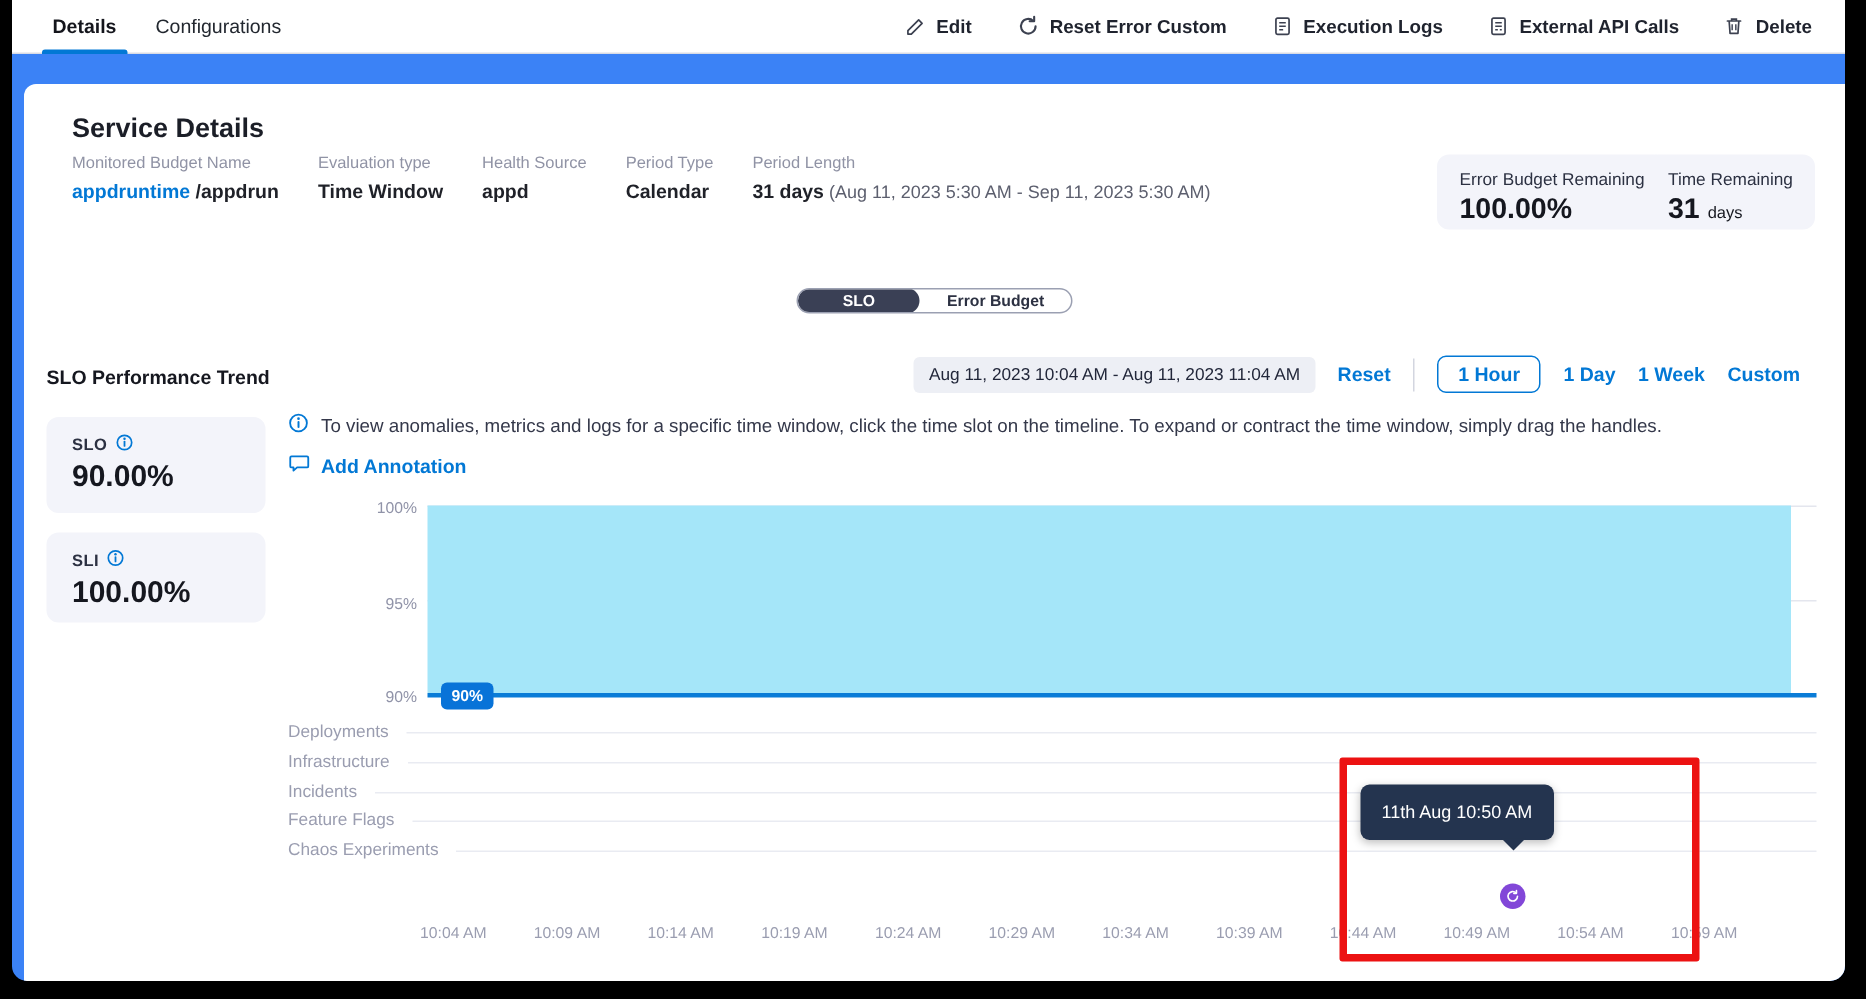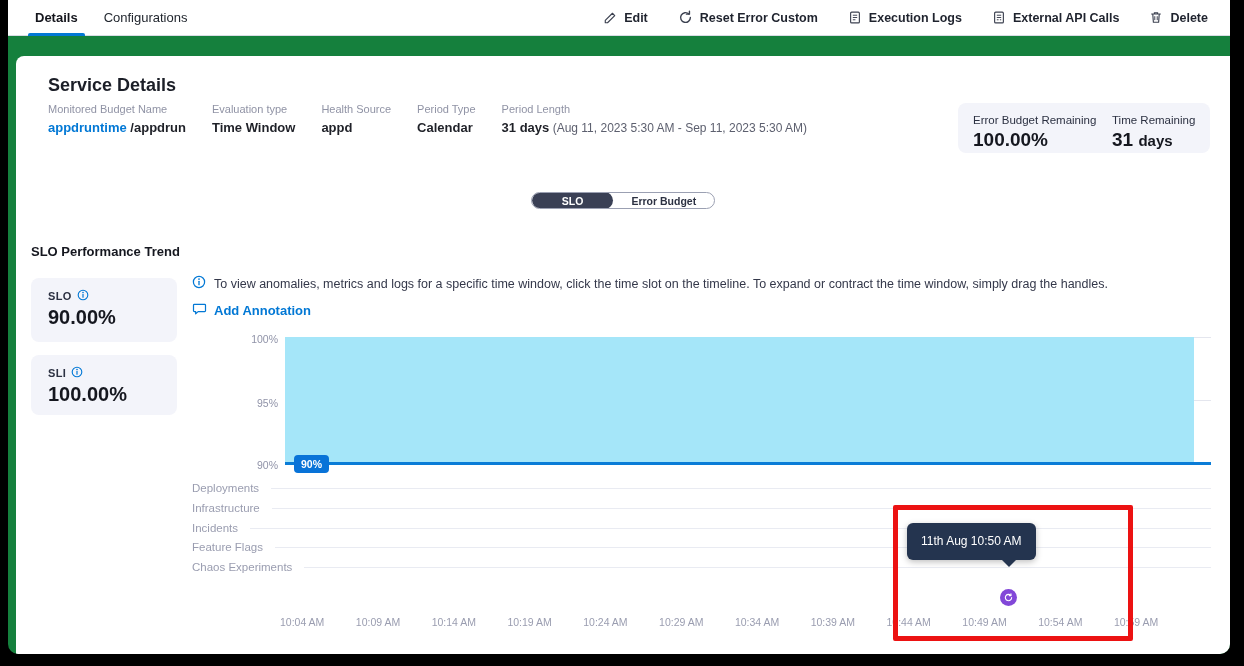--- a/index.html
+++ b/index.html
@@ -1,17 +1,17 @@
 <!DOCTYPE html>
 <html><head>
 <meta charset="utf-8">
 <style>
   * { margin:0; padding:0; box-sizing:border-box; }
   html,body { width:1244px; height:666px; background:#000; font-family:"Liberation Sans", sans-serif; overflow:hidden; }
-  .page { position:absolute; left:8px; top:0; right:14px; bottom:12px; background:#15803d; border-radius:0 0 10px 10px; overflow:hidden;padding-left:19px; }
+  .page { position:absolute; left:8px; top:0; right:14px; bottom:12px; background:#3b82f6; border-radius:0 0 10px 10px; overflow:hidden;padding-left:19px; }
 
   
   .tabbar { position:absolute; left:0; top:0; right:0; height:36px; background:#fff; border-bottom:1px solid #d9dce5; display:flex; align-items:center; }
   .tab { position:relative; height:36px; display:flex; align-items:center; padding:0 13px; font-size:13px; color:#22272f; cursor:pointer; }
   .tab.active { font-weight:700; color:#14151c; }
   .tab.active::after { content:""; position:absolute; left:6px; right:6px; bottom:0; height:3px; background:#0278d5; border-radius:2px 2px 0 0; }
   .tab:first-child { margin-left:14px; }
   .toolbar { margin-left:auto; display:flex; align-items:center; gap:30px; padding-right:22px; }
   .tbtn { display:flex; align-items:center; gap:7px; font-size:12.5px; font-weight:600; color:#1f232e; cursor:pointer; white-space:nowrap; }
   .tbtn svg { display:block; }
@@ -22,21 +22,21 @@
   .sd-heading { position:absolute; left:32px; top:19px; font-size:18px; font-weight:700; color:#1b1e27; }
   .fields { position:absolute; left:32px; top:47px; display:flex; gap:26px; }
   .flabel { font-size:11px; color:#9093a5; margin-bottom:5px; white-space:nowrap; }
   .fvalue { font-size:13px; font-weight:700; color:#1f2128; white-space:nowrap; }
   .fvalue .blue { color:#0278d5; }
   .fvalue .paren { font-weight:400; font-size:12px; color:#5c5f6e; }
 
   .sum-card { position:absolute; background:#f3f4fa; border-radius:8px; padding:11px 15px; height:50px; }
   .sum-label { font-size:11.5px; color:#2c3142; margin-bottom:3px; white-space:nowrap; }
   .sum-value { font-size:19px; font-weight:700; color:#15171f; }
-  .sum-unit { font-size:15px; font-weight:700; color:#15171f; }
+  .sum-unit { font-size:11px; font-weight:400; color:#15171f; }
 
   
   .pill-wrap { position:absolute; left:0; right:0; top:136px; display:flex; justify-content:center; }
   .pill { display:flex; align-items:center; border:1px solid #9ba0b2; border-radius:999px; background:#fff; overflow:hidden; height:17px; }
   .pill-seg { font-size:10.5px; font-weight:700; padding:0 16px; height:17px; display:flex; align-items:center; cursor:pointer; color:#2c3142; }
   .pill-seg.sel { background:#3a4055; color:#fff; border-radius:999px; padding:0 30px; }
   .pill-seg.unsel { padding:0 18px; }
 
   
   .trend-title { position:absolute; left:15px; top:188px; font-size:13px; font-weight:700; color:#15171f; }
@@ -177,20 +177,29 @@
     </div>
 
     <div class="pill-wrap">
       <div class="pill">
         <div class="pill-seg sel">SLO</div>
         <div class="pill-seg unsel">Error Budget</div>
       </div>
     </div>
 
     <div class="trend-title">SLO Performance Trend</div>
+    <div class="controls">
+      <div class="chip">Aug 11, 2023 10:04 AM - Aug 11, 2023 11:04 AM</div>
+      <div class="blue-link">Reset</div>
+      <div class="vdiv"></div>
+      <div class="range-btn">1 Hour</div>
+      <div class="blue-link">1 Day</div>
+      <div class="blue-link">1 Week</div>
+      <div class="blue-link">Custom</div>
+    </div>
 
     <div class="info-row">
       <span class="ic">
         <svg width="14" height="14" viewBox="0 0 16 16">
             <circle cx="8" cy="8" r="6.4" fill="none" stroke="#0278d5" stroke-width="1.4"></circle>
             <line x1="8" y1="7.2" x2="8" y2="11" stroke="#0278d5" stroke-width="1.5" stroke-linecap="round"></line>
             <circle cx="8" cy="4.7" r="1" fill="#0278d5"></circle>
           </svg>
       </span>
       <span>To view anomalies, metrics and logs for a specific time window, click the time slot on the timeline. To expand or contract the time window, simply drag the handles.</span>

